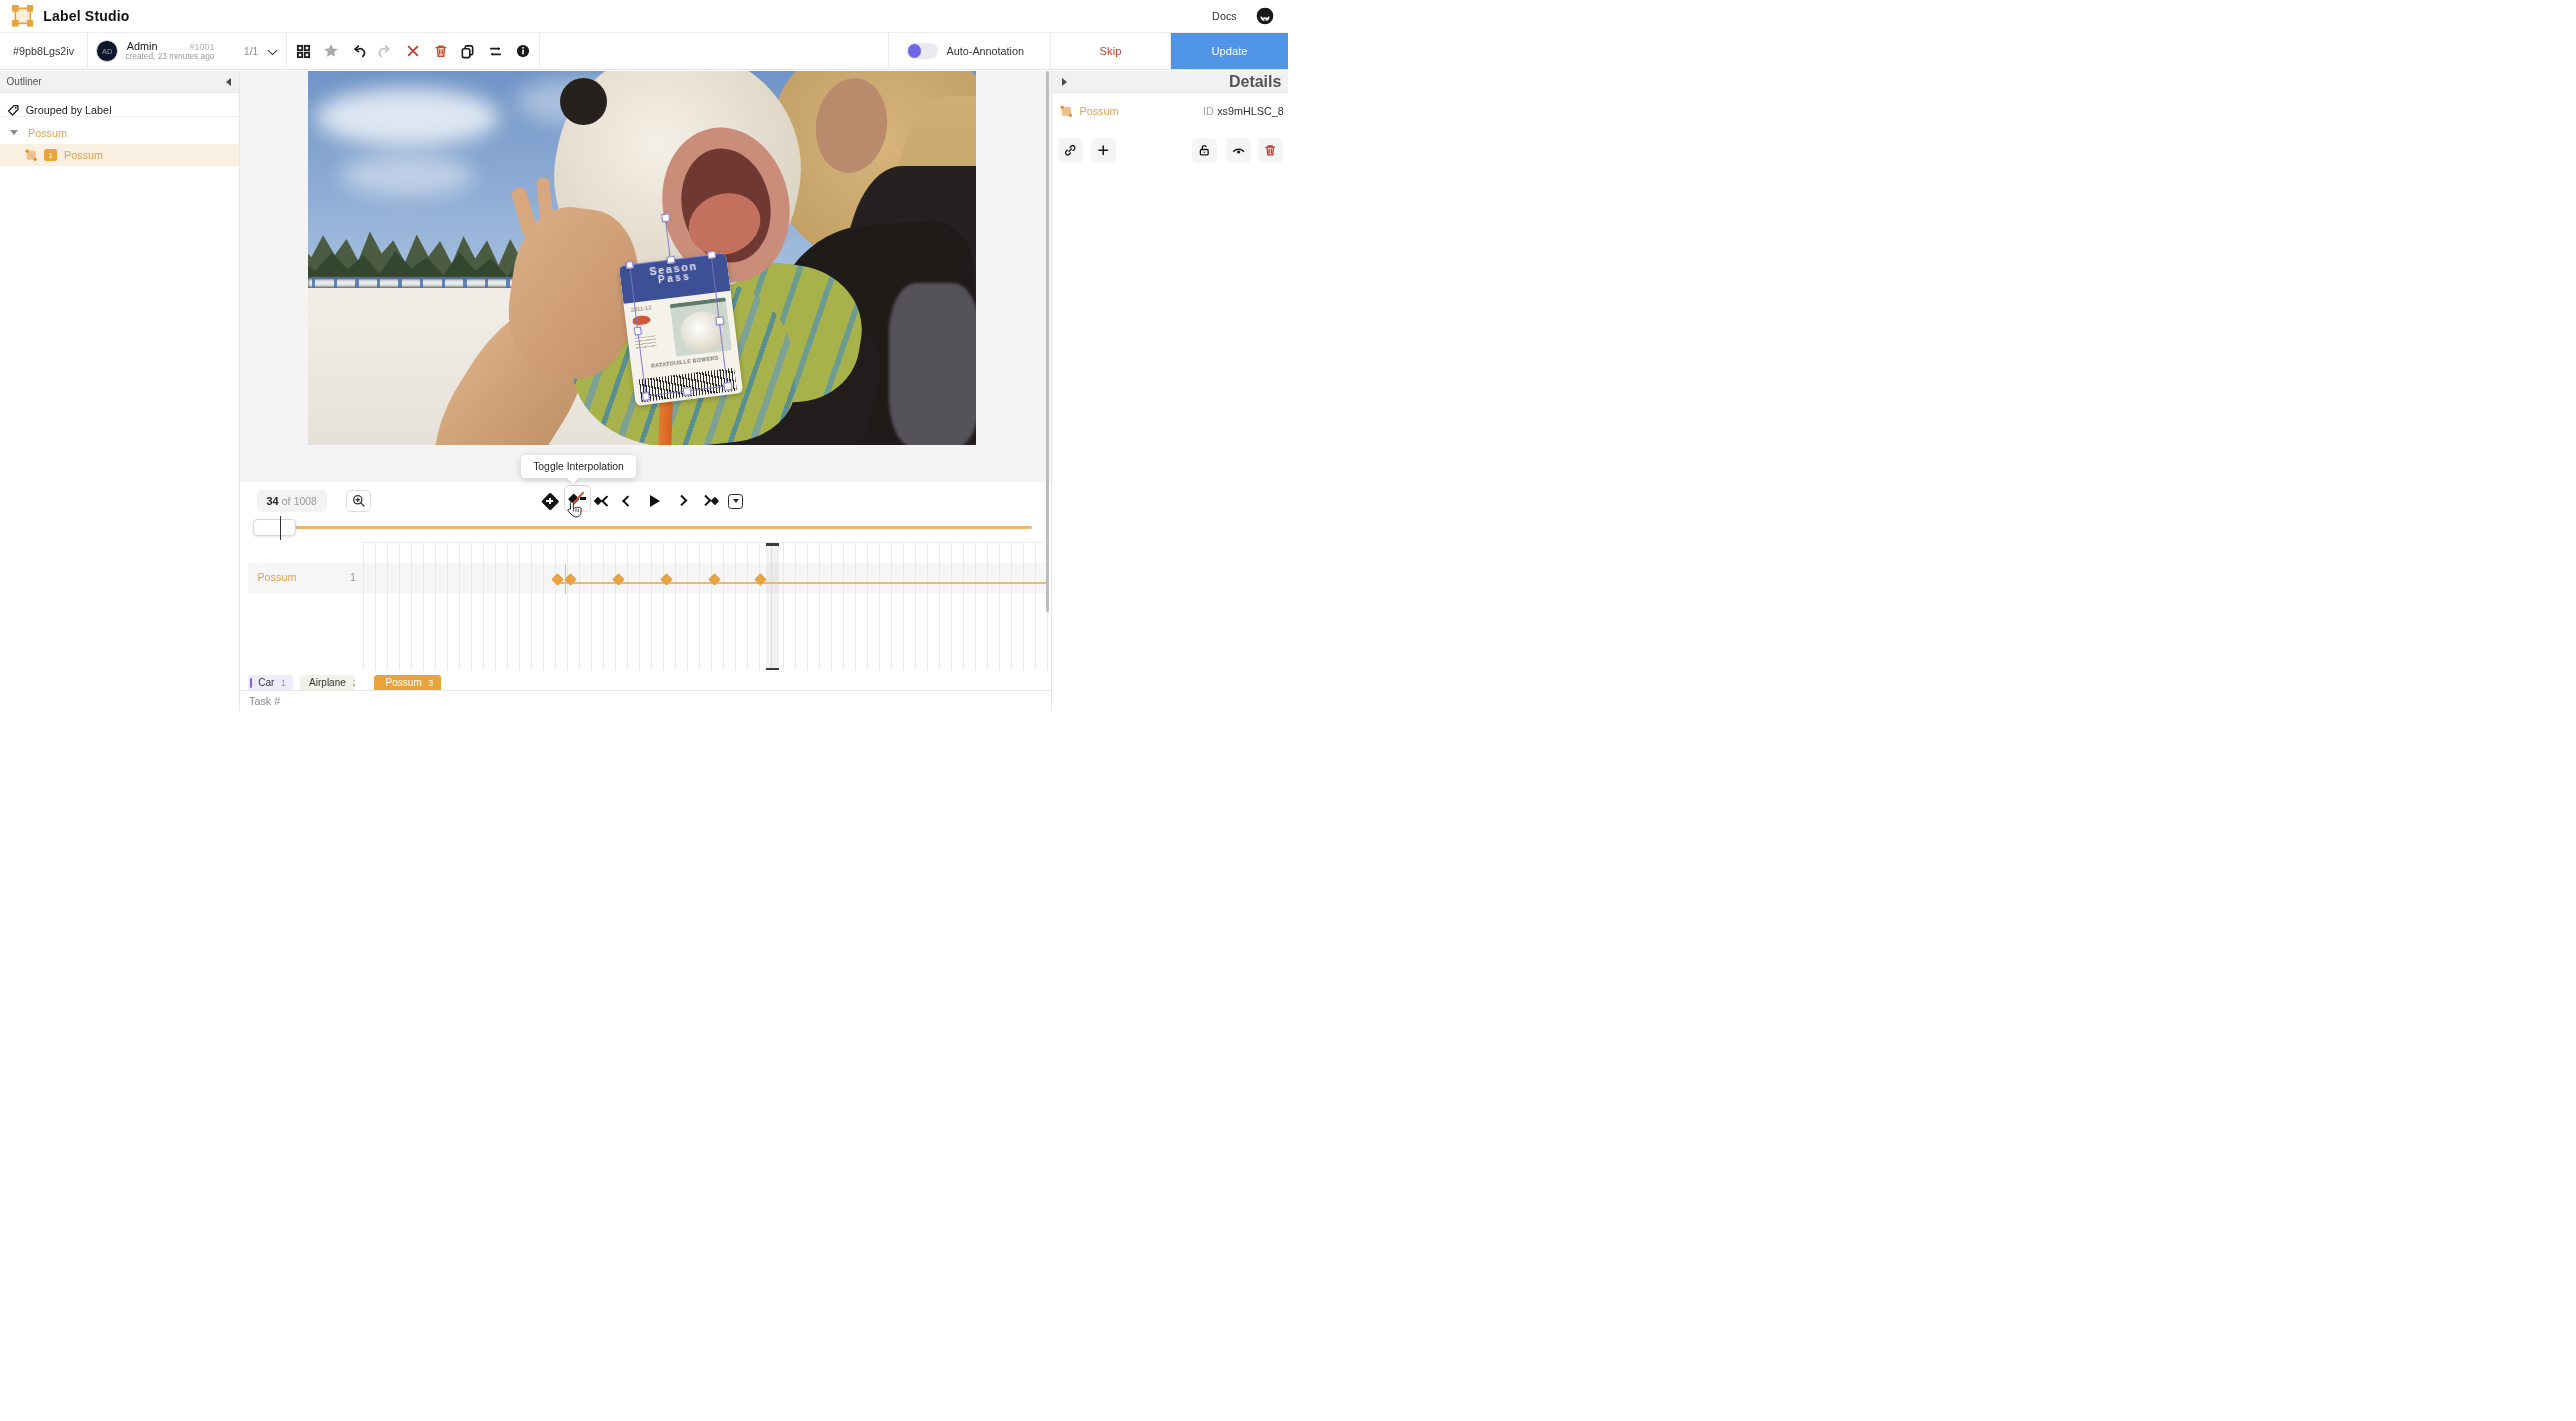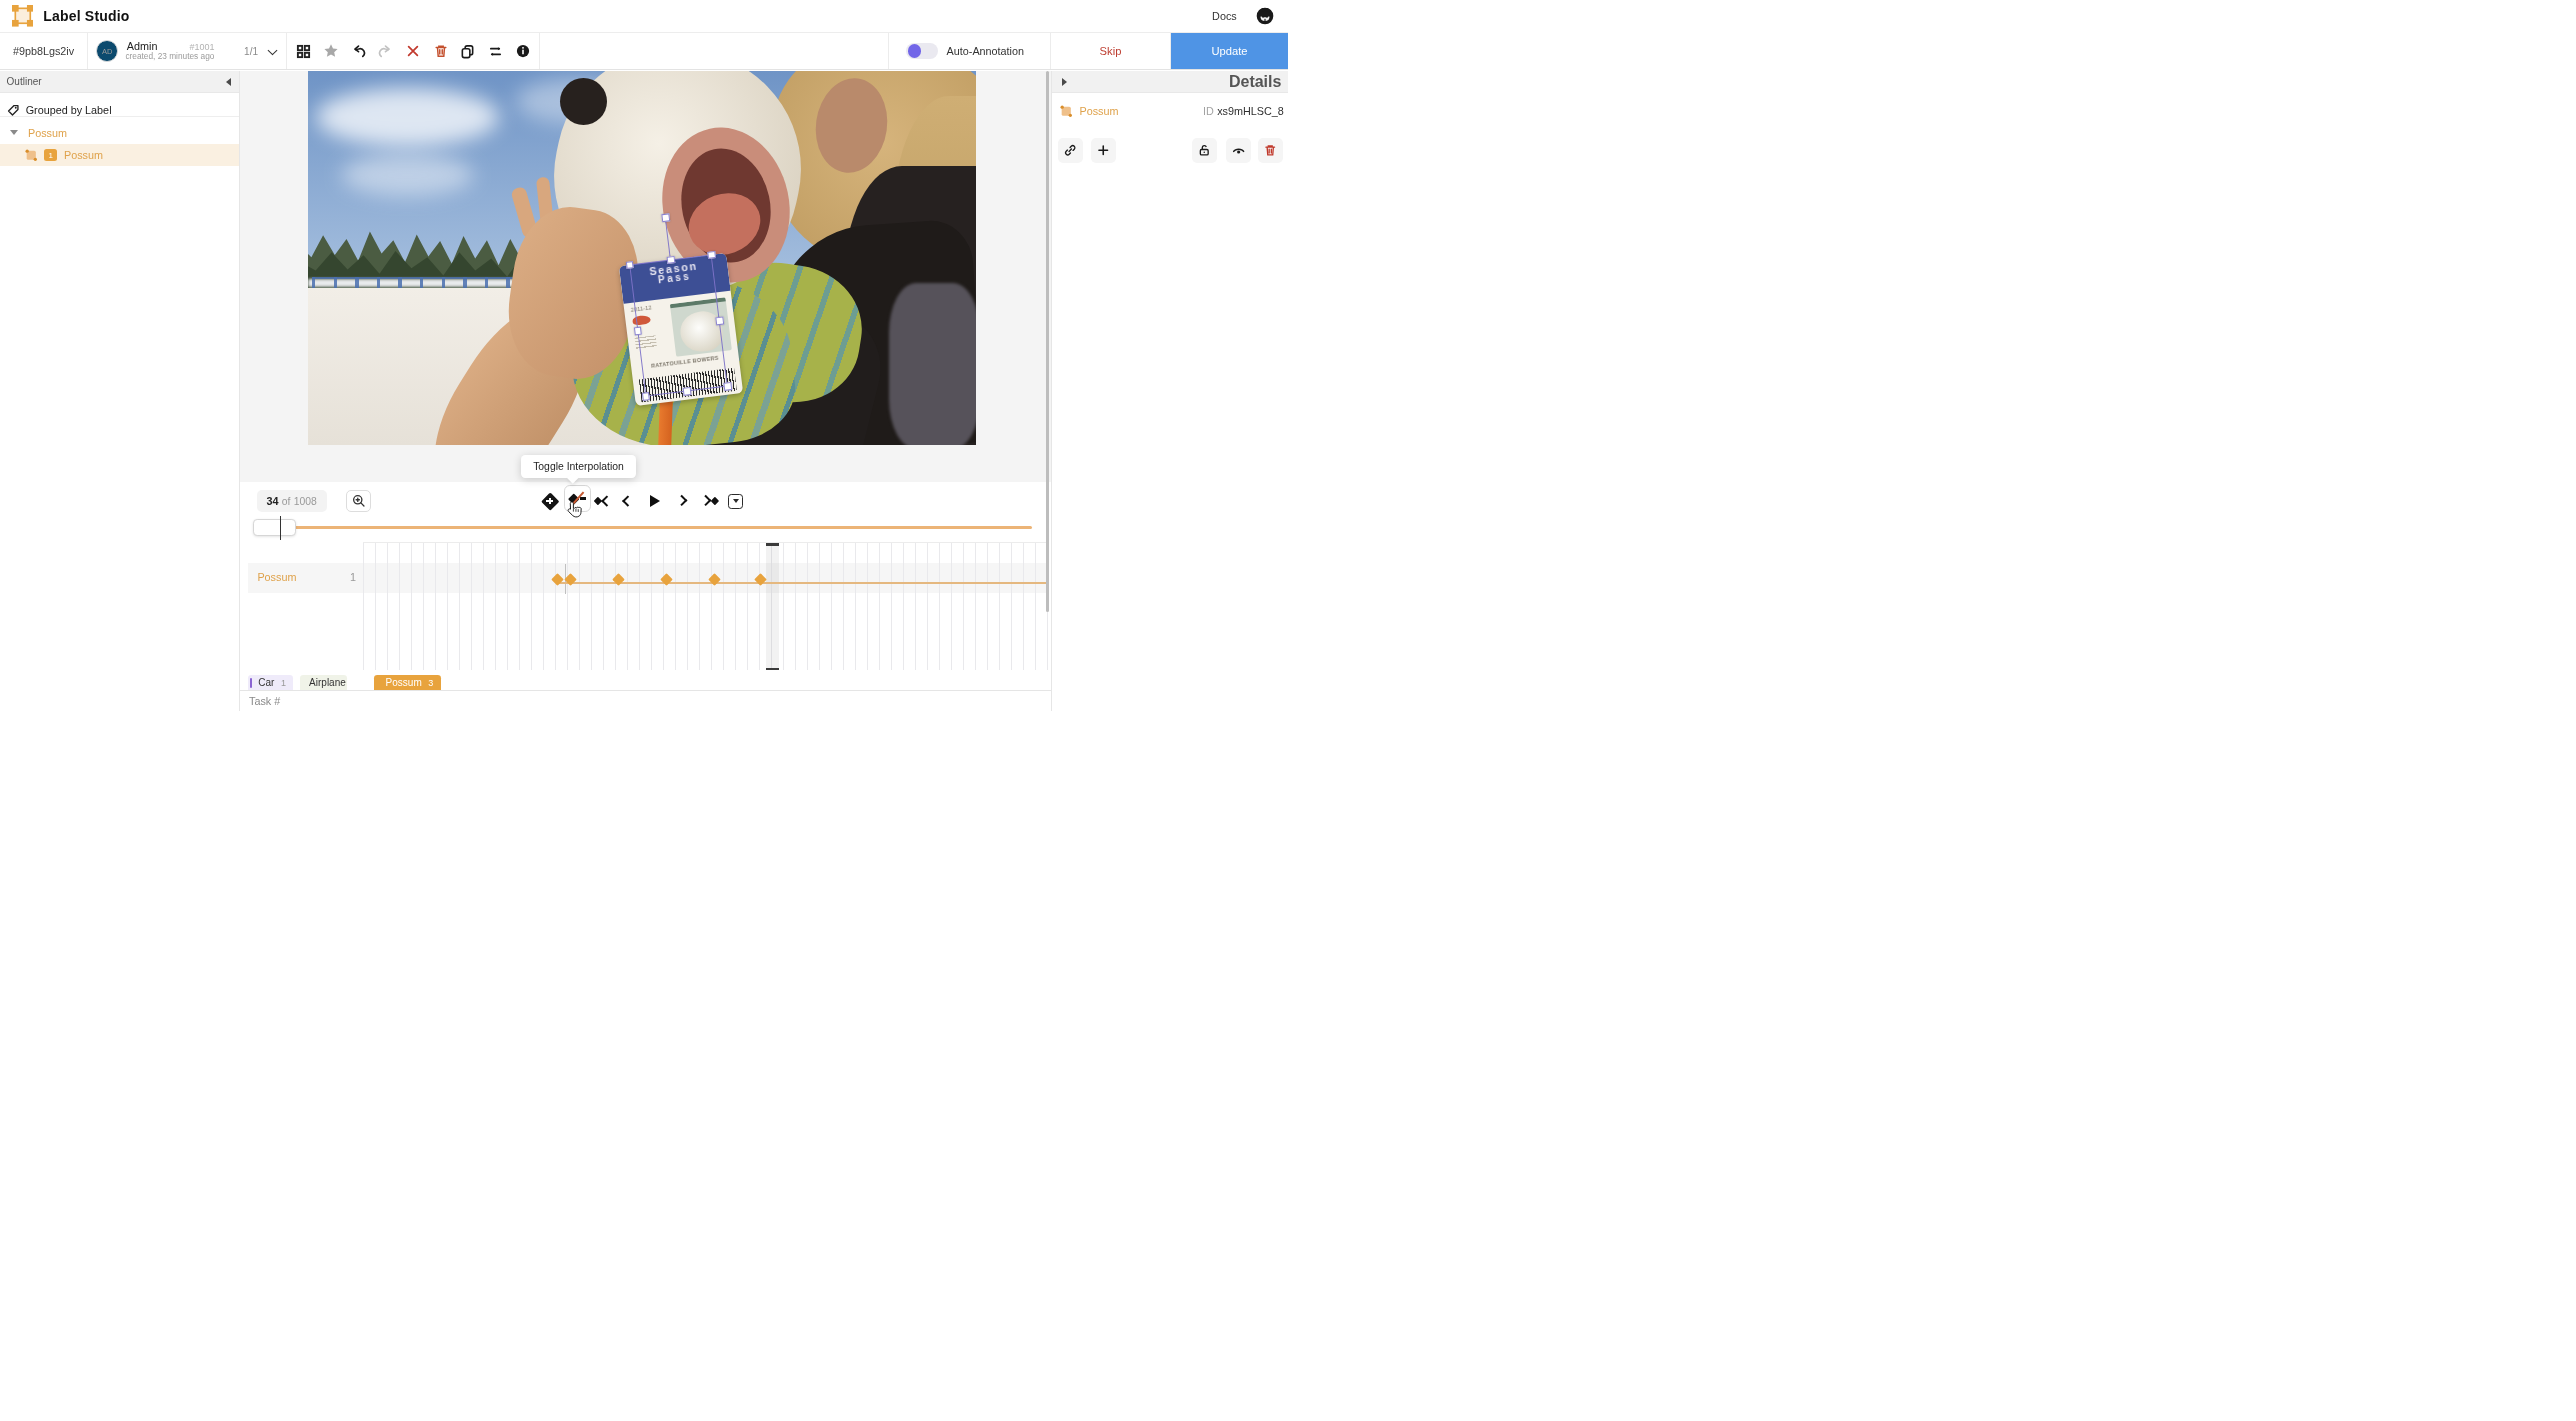--- a/index.html
+++ b/index.html
@@ -13,21 +13,21 @@
   #app-title { margin-left:10px; font-size:14px; font-weight:bold; color:#111; letter-spacing:0.2px; }
   #topbar .spacer { flex:1; }
   #docs-link { font-size:10.8px; color:#333; margin-right:18px; cursor:pointer; }
   #github { width:20px; height:20px; margin-right:13.3px; }
 
   
   #taskbar { position:absolute; left:0; top:33px; width:1288px; height:37px; background:#fff; border-bottom:0.8px solid #e3e3e3; display:flex; align-items:stretch; }
   .tb-sec { display:flex; align-items:center; border-right:0.8px solid #ececec; height:100%; }
   #task-id-sec { width:88px; justify-content:center; font-size:10.8px; color:#3a3a3a; }
   #annot-sec { width:199px; padding-left:8.3px; position:relative; }
-  #avatar { width:21.6px; height:21.6px; border-radius:50%; background:#0c4a6e; border:0.8px solid #e0e0e0; color:#9a9a9a; font-size:7.5px; display:flex; align-items:center; justify-content:center; }
+  #avatar { width:21.6px; height:21.6px; border-radius:50%; background:#0f172a; border:0.8px solid #e0e0e0; color:#9a9a9a; font-size:7.5px; display:flex; align-items:center; justify-content:center; }
   #annot-info { margin-left:7.5px; line-height:1.15;text-align:right; }
   #annot-line1 { font-size:10.8px; color:#222; }
   #annot-num { font-size:9px; color:#b3b3b3; margin-left:32px; }
   #annot-created { font-size:8.3px; color:#9b9b9b; }
   #pager { position:absolute; right:28px; font-size:10px; color:#8a8a8a; }
   .chev-down { position:absolute; right:11.6px; width:6.6px; height:6.6px; border-right:1.7px solid #333; border-bottom:1.7px solid #333; transform:rotate(45deg) translateY(-1.7px); }
   #tools-sec { padding:0 8.3px; gap:10.8px; }
   .tool-btn { width:16.6px; height:16.6px; display:flex; align-items:center; justify-content:center; cursor:pointer; }
   .tb-spacer { flex:1; border-right:none; }
   #auto-sec { border-left:0.8px solid #ececec; width:163px; padding-left:16.6px; border-right:0.8px solid #ececec; }
@@ -464,21 +464,21 @@
     </div>
     <span id="track-label">Possum</span>
     <span id="track-count">1</span>
 
     <div id="chips-row">
         <div class="chip" style="left: 7.5px; width: 45px; background: rgb(239, 235, 250);">
           <span class="bar" style="background: rgb(138, 99, 210);"></span>
           <span class="txt" style="color: rgb(51, 51, 51);">Car</span>
           <span class="hk" style="color: rgb(153, 153, 153);">1</span>
         </div>
-        <div class="chip" style="left: 60px; width: 47px; background: rgb(240, 243, 232);">
+        <div class="chip" style="left: 60px; width: 55px; background: rgb(240, 243, 232);">
           <span class="bar" style="background: rgb(156, 181, 63);"></span>
           <span class="txt" style="color: rgb(51, 51, 51);">Airplane</span>
           <span class="hk" style="color: rgb(153, 153, 153);">2</span>
         </div>
         <div class="chip" style="left: 134px; width: 67px; background: rgb(232, 163, 61);">
           <span class="bar" style="background: rgba(255, 255, 255, 0);"></span>
           <span class="txt" style="color: rgb(255, 255, 255);">Possum</span>
           <span class="hk" style="color: rgb(255, 255, 255);">3</span>
         </div>
       </div>

